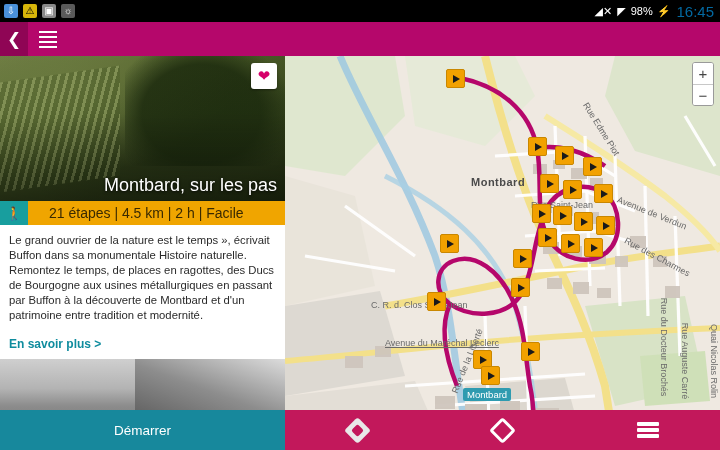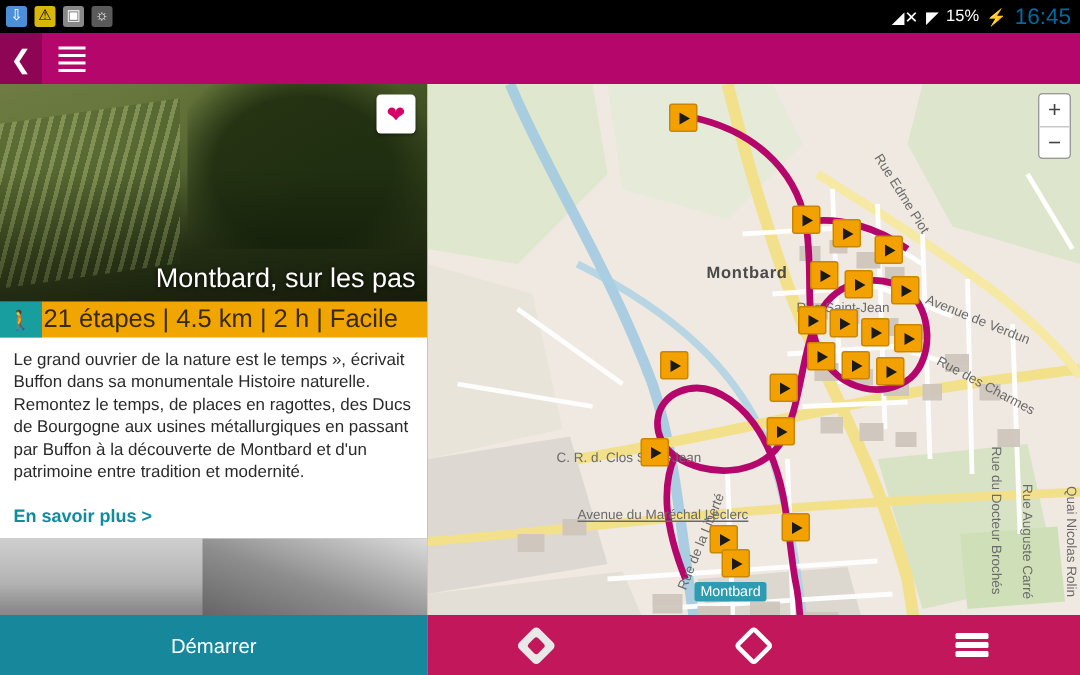--- a/index.html
+++ b/index.html
@@ -118,21 +118,21 @@
   .infobar {
     height: 24px; background: #f0a500;
     display: flex; align-items: center;
   }
   .infobar-ico {
     width: 28px; height: 24px; background: #189e9e;
     display: flex; align-items: center; justify-content: center;
     color: #fff; font-size: 13px;
   }
   .infobar-text {
-    padding-left: 1px; color: #3a2a00; font-size: 17px;
+    padding-left: 21px; color: #3a2a00; font-size: 14px;
   }
 
   
   .desc {
     padding: 8px 9px 2px 9px;
     font-size: 11.3px; line-height: 1.33; color: #2a2a2a;
     height: 108px; overflow: hidden;
   }
   .more-link {
     padding: 4px 9px 8px 9px;
@@ -256,21 +256,21 @@
   <div class="statusbar">
     <div class="sb-left">
       <span class="sb-ico ico-box ico-dl">⇩</span>
       <span class="sb-ico ico-box ico-warn">⚠</span>
       <span class="sb-ico ico-box ico-photo">▣</span>
       <span class="sb-ico ico-box ico-cam">☼</span>
     </div>
     <div class="sb-right">
       <span class="sb-wifi">◢✕</span>
       <span class="sb-wifi">◤</span>
-      <span class="sb-pct">15%</span>
+      <span class="sb-pct">98%</span>
       <span class="sb-batt">⚡</span>
       <span class="sb-clock">16:45</span>
     </div>
   </div>
 
   <div class="titlebar">
     <div class="title-back">
       <span>❮</span>
     </div>
     <div class="title-menu">

